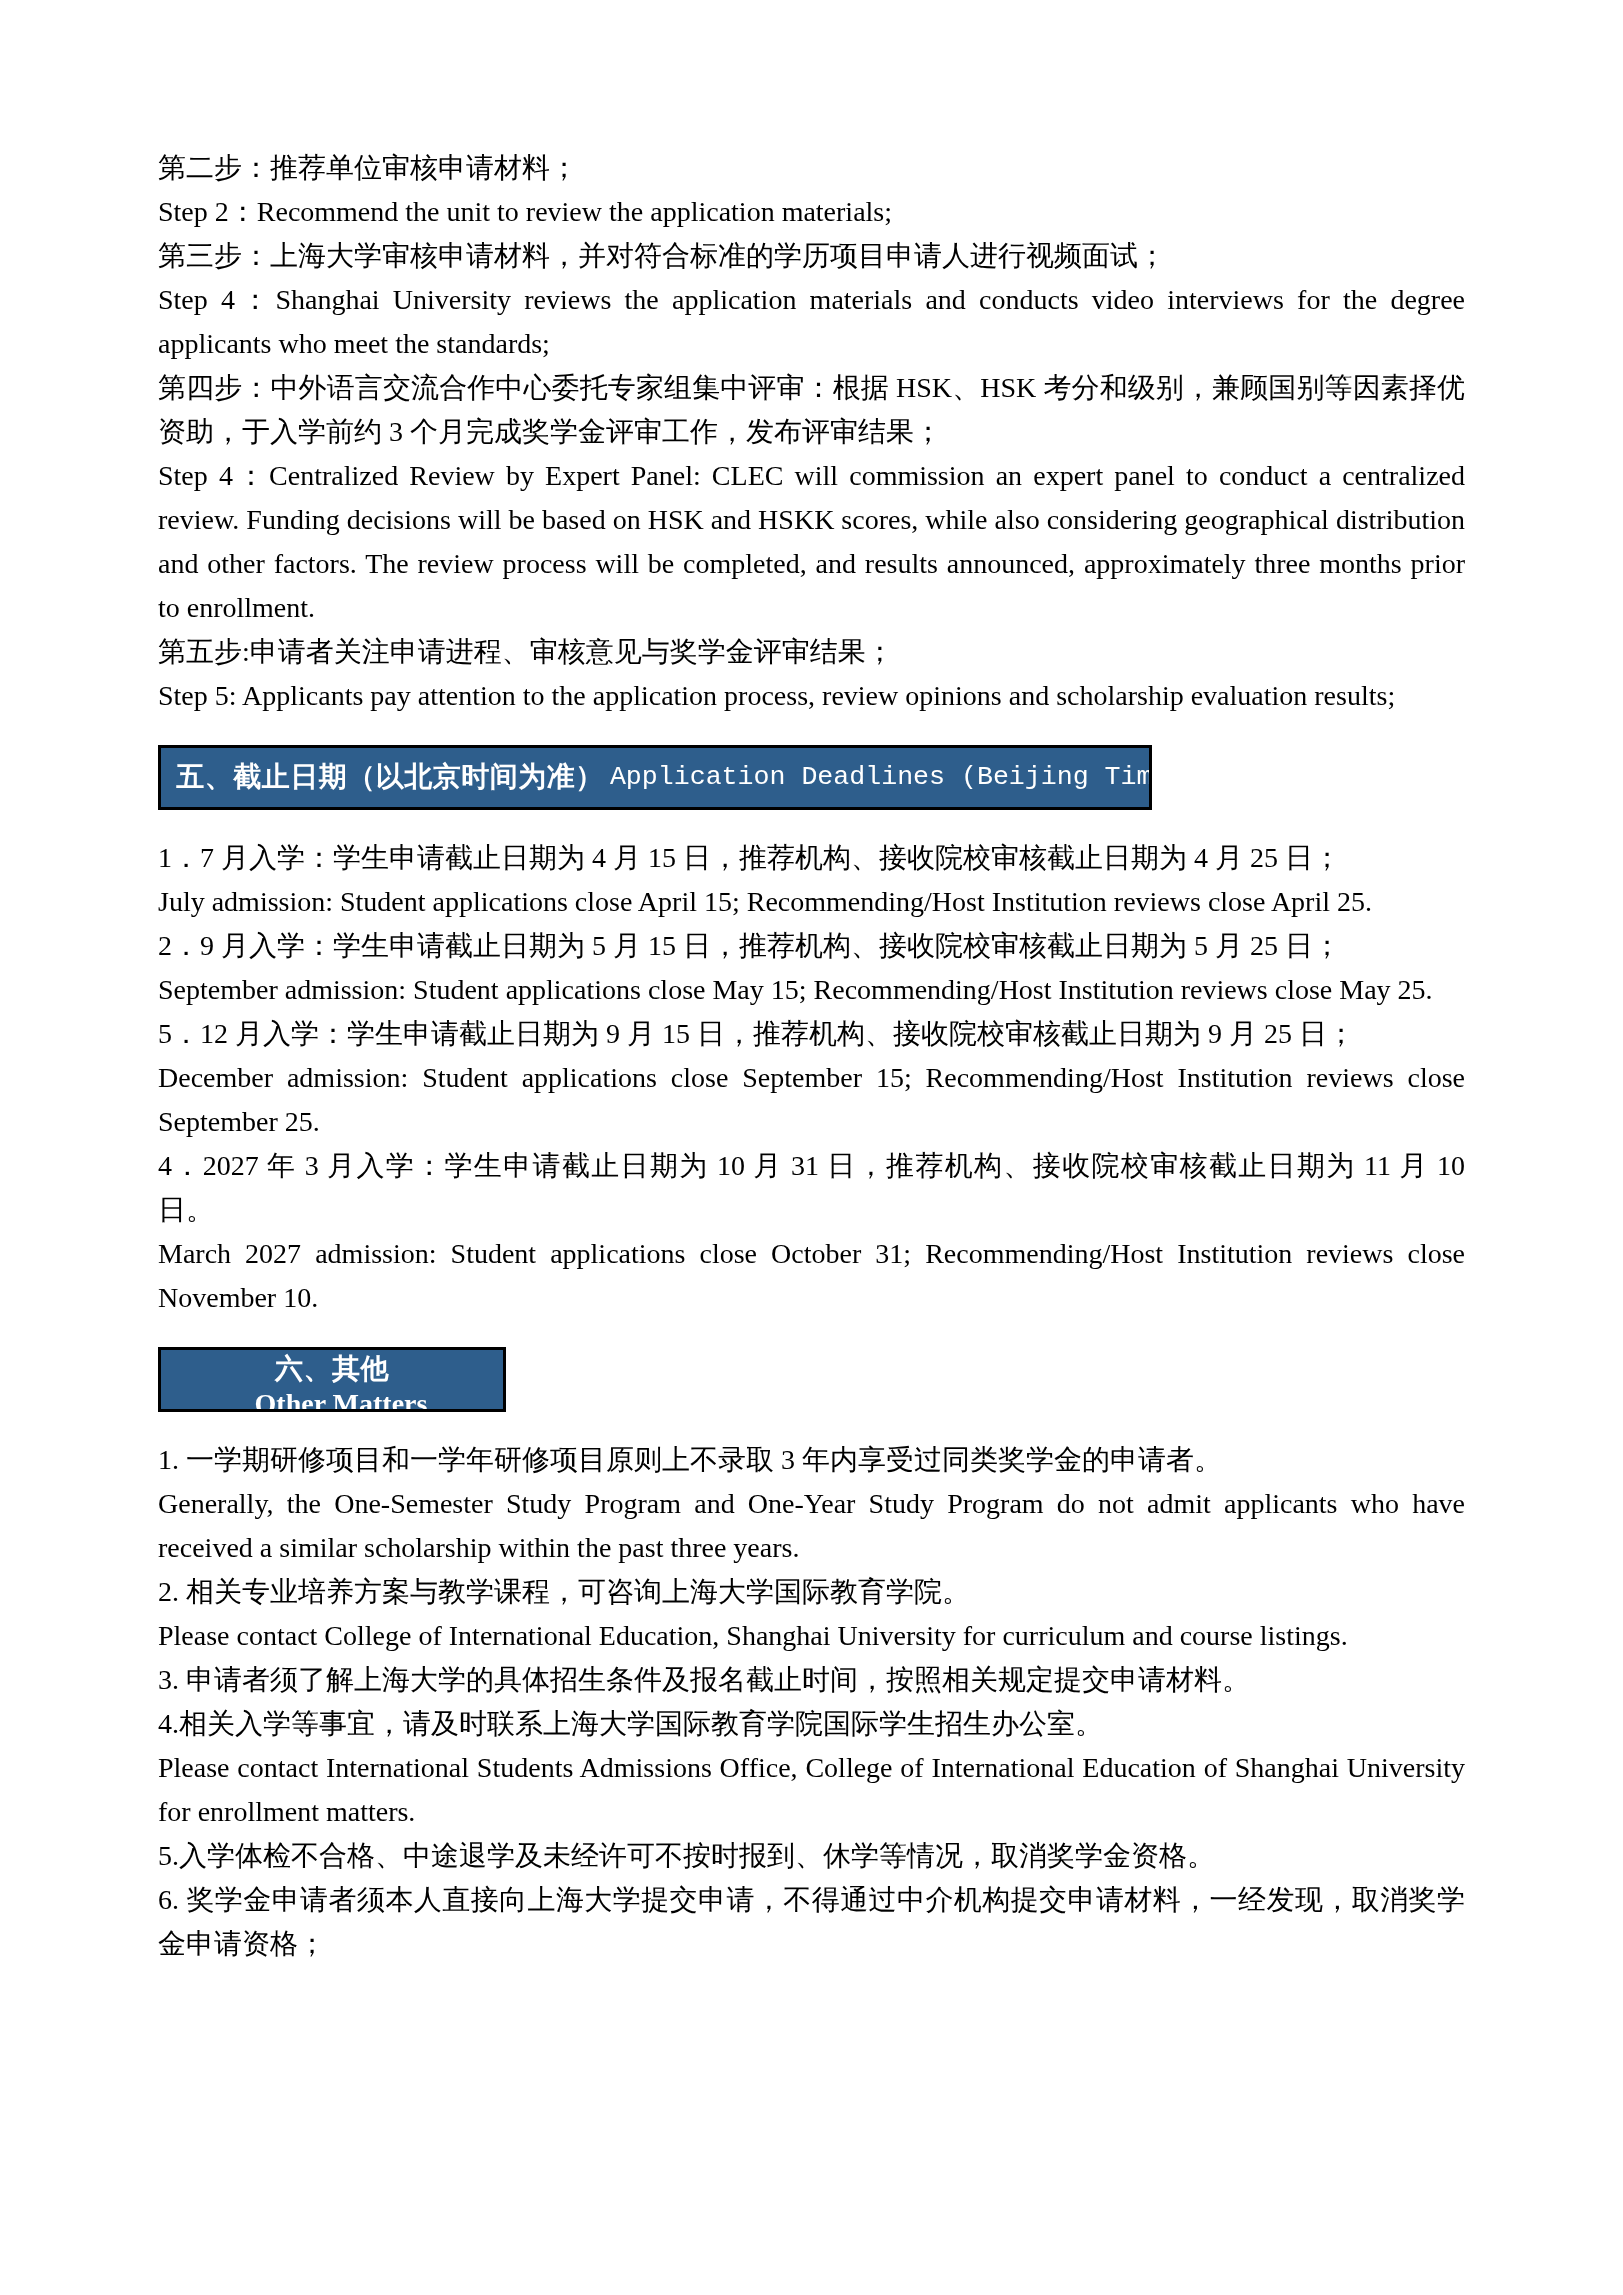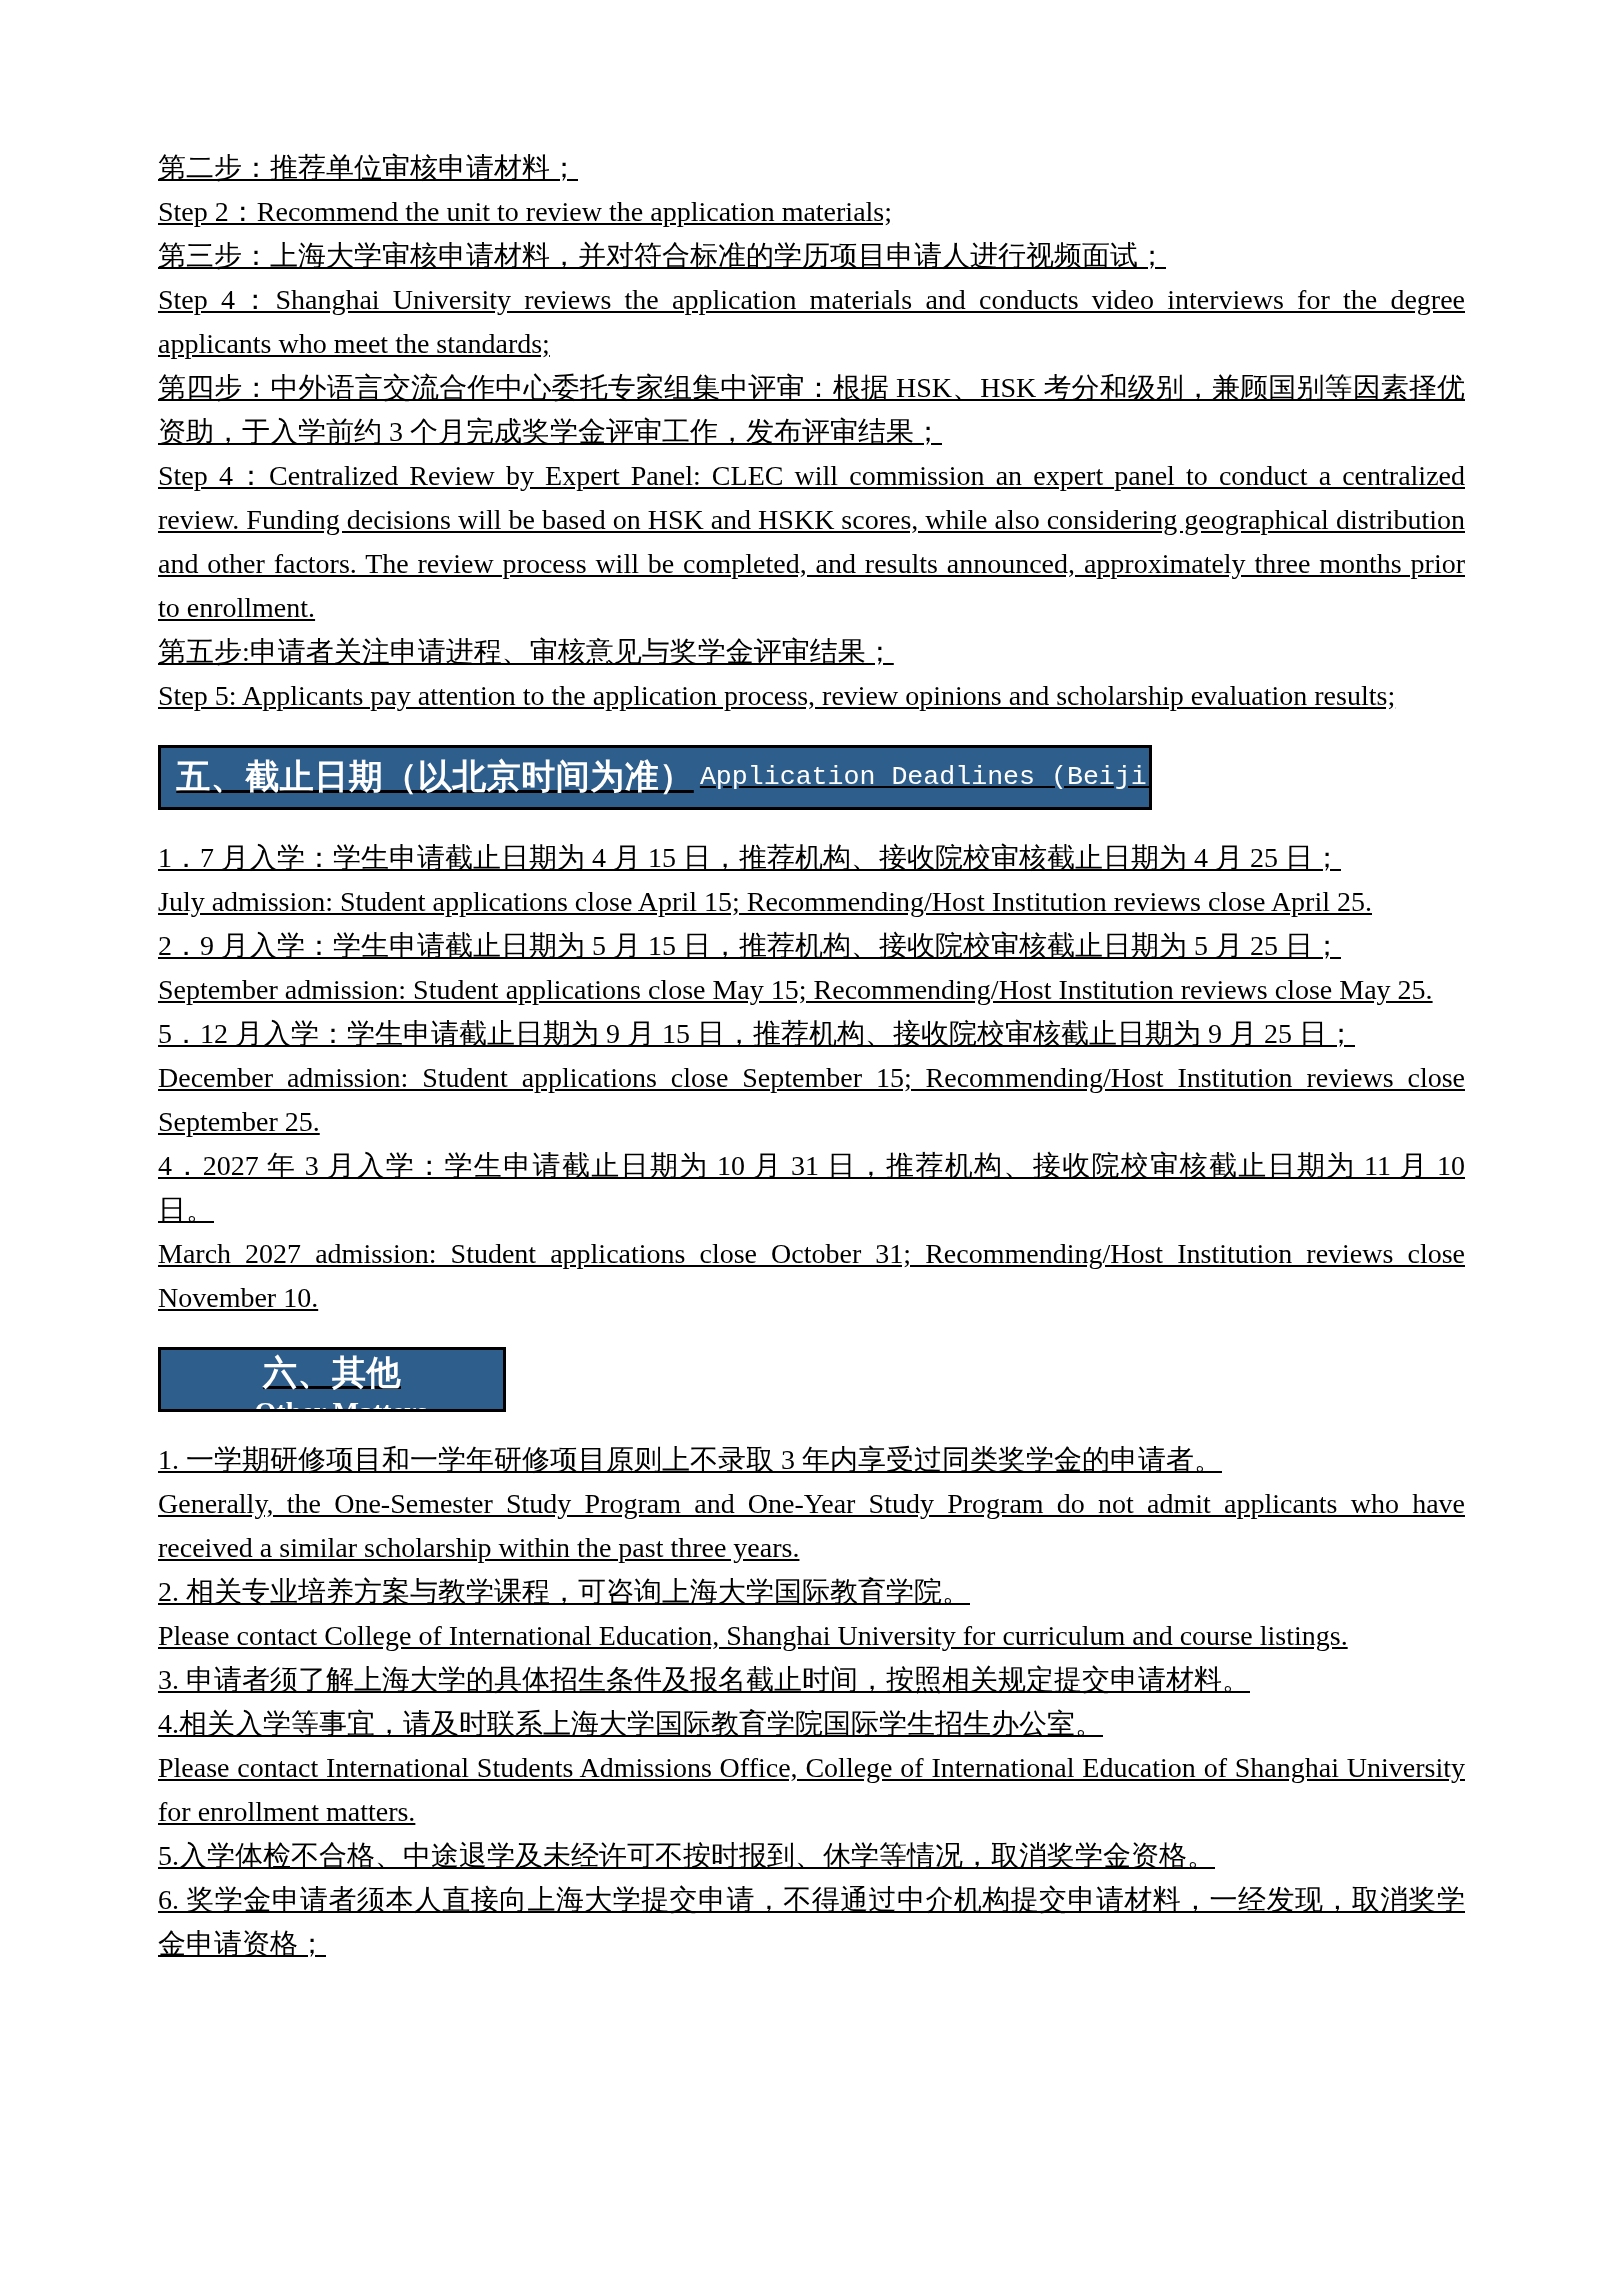--- a/index.html
+++ b/index.html
@@ -6,21 +6,20 @@
     margin: 0;
     padding: 0;
     background: #ffffff;
   }
   .page {
     position: relative;
     width: 1623px;
     height: 2295px;
     background: var(--page-bg, #ffffff);
     overflow: hidden;
-    text-decoration: underline;
   }
   .content {
     padding: 146px 158px 0 158px;
   }
   p.body {
     margin: 0;
     font-family: "Liberation Serif", "DejaVu Serif", serif;
     font-size: 28px;
     line-height: 44px;
     color: var(--text-color, #000000);
@@ -36,21 +35,21 @@
     align-items: center;
     padding: 0 15.3px;
     white-space: nowrap;
     overflow: hidden;
   }
   .header-deadlines { width: 994px; }
   .header-other     { width: 348px; flex-direction: column;  }
   .h-zh {
     font-family: "Liberation Serif", "DejaVu Serif", serif;
     font-weight: bold;
-    font-size: 34px;
+    font-size: 28px;
     color: #ffffff;
     letter-spacing: 0.5px;
   }
   .h-en-mono {
     font-family: "Liberation Mono", "DejaVu Sans Mono", monospace;
     font-weight: normal;
     font-size: 26.6px;
     color: #ffffff;
     margin-left: 6.1px;
   }

